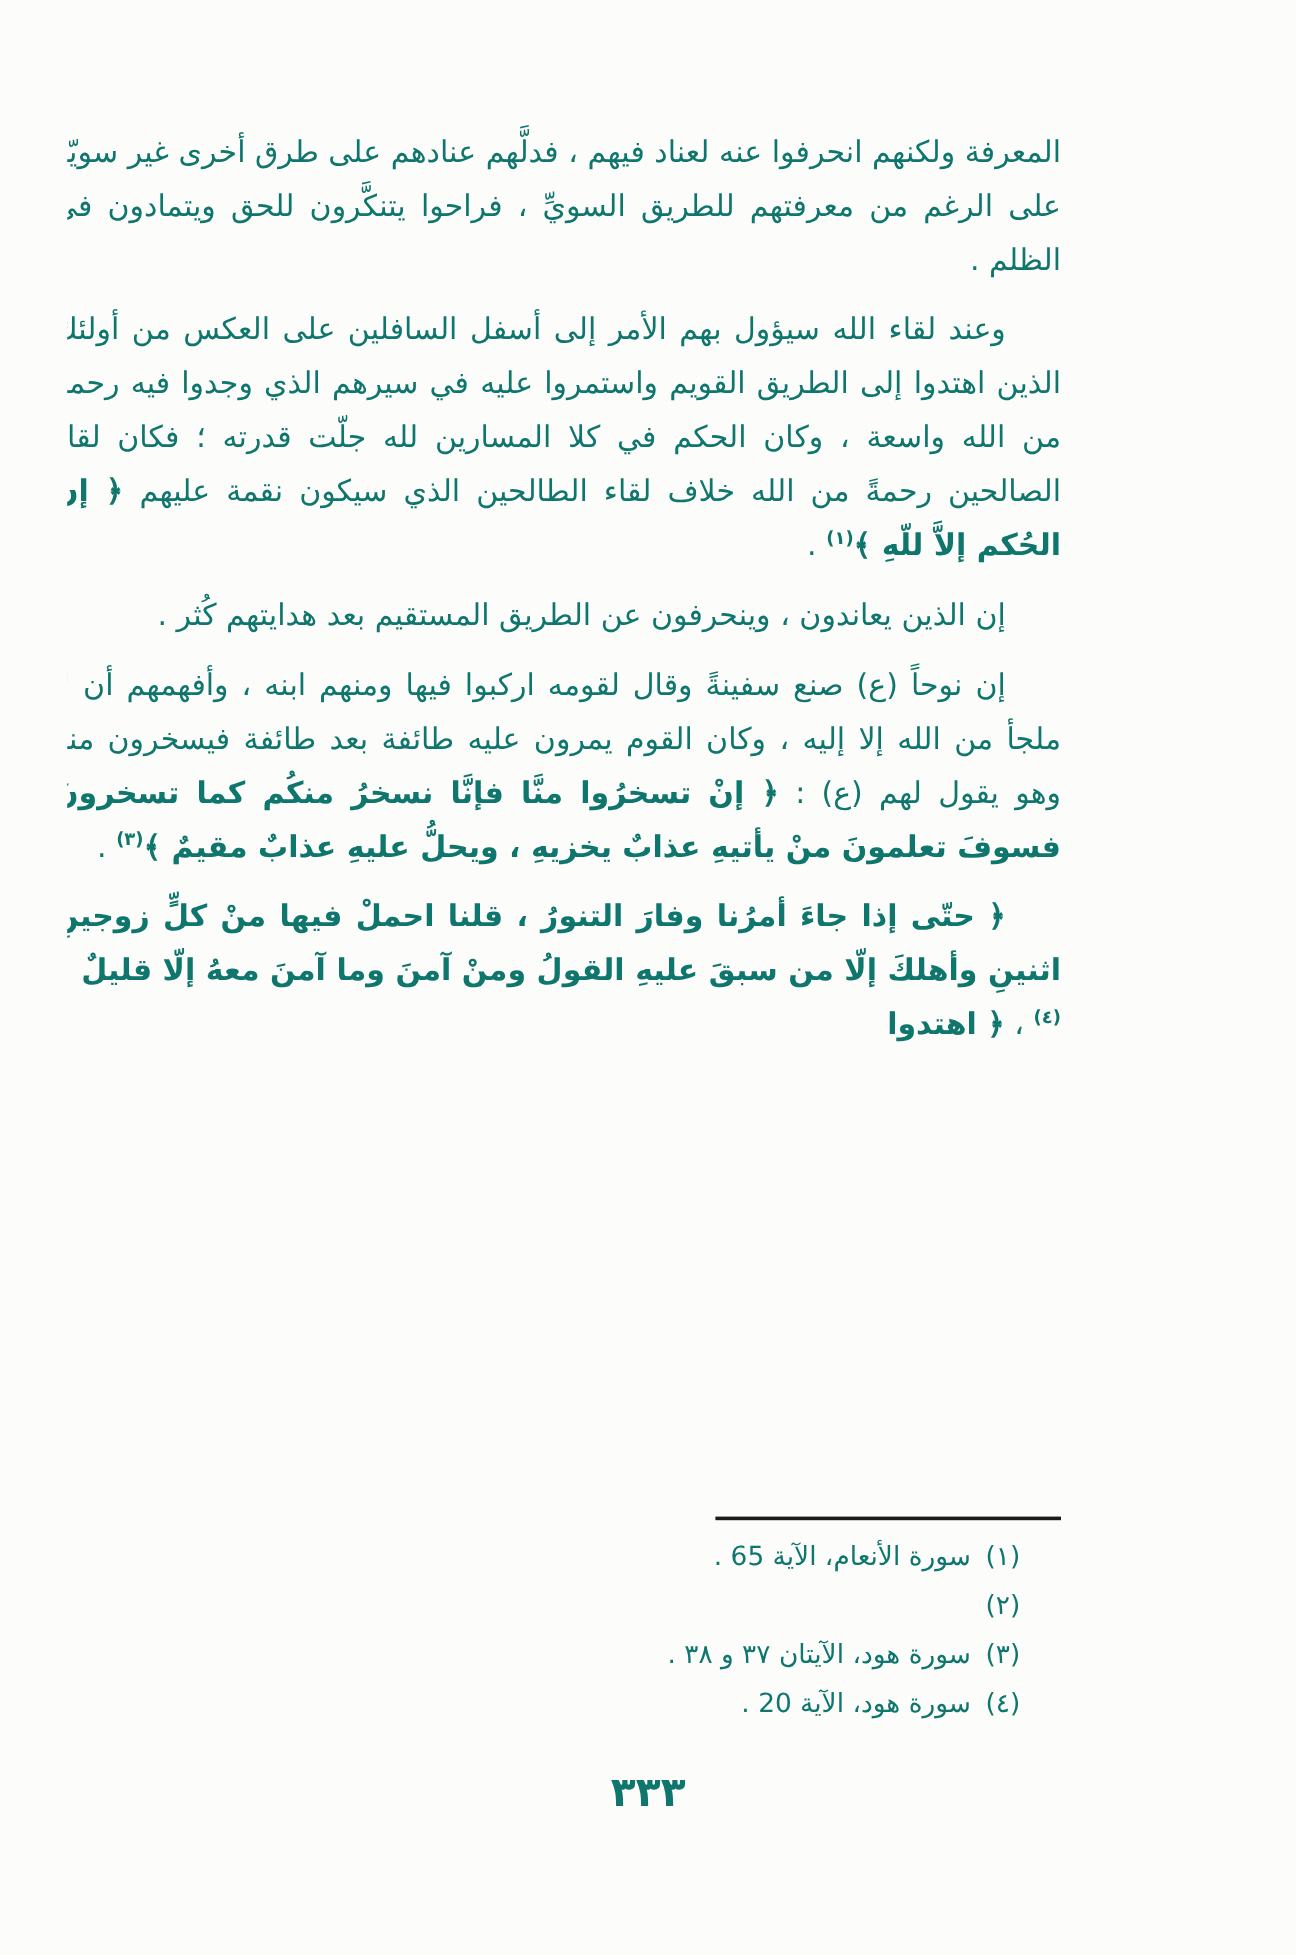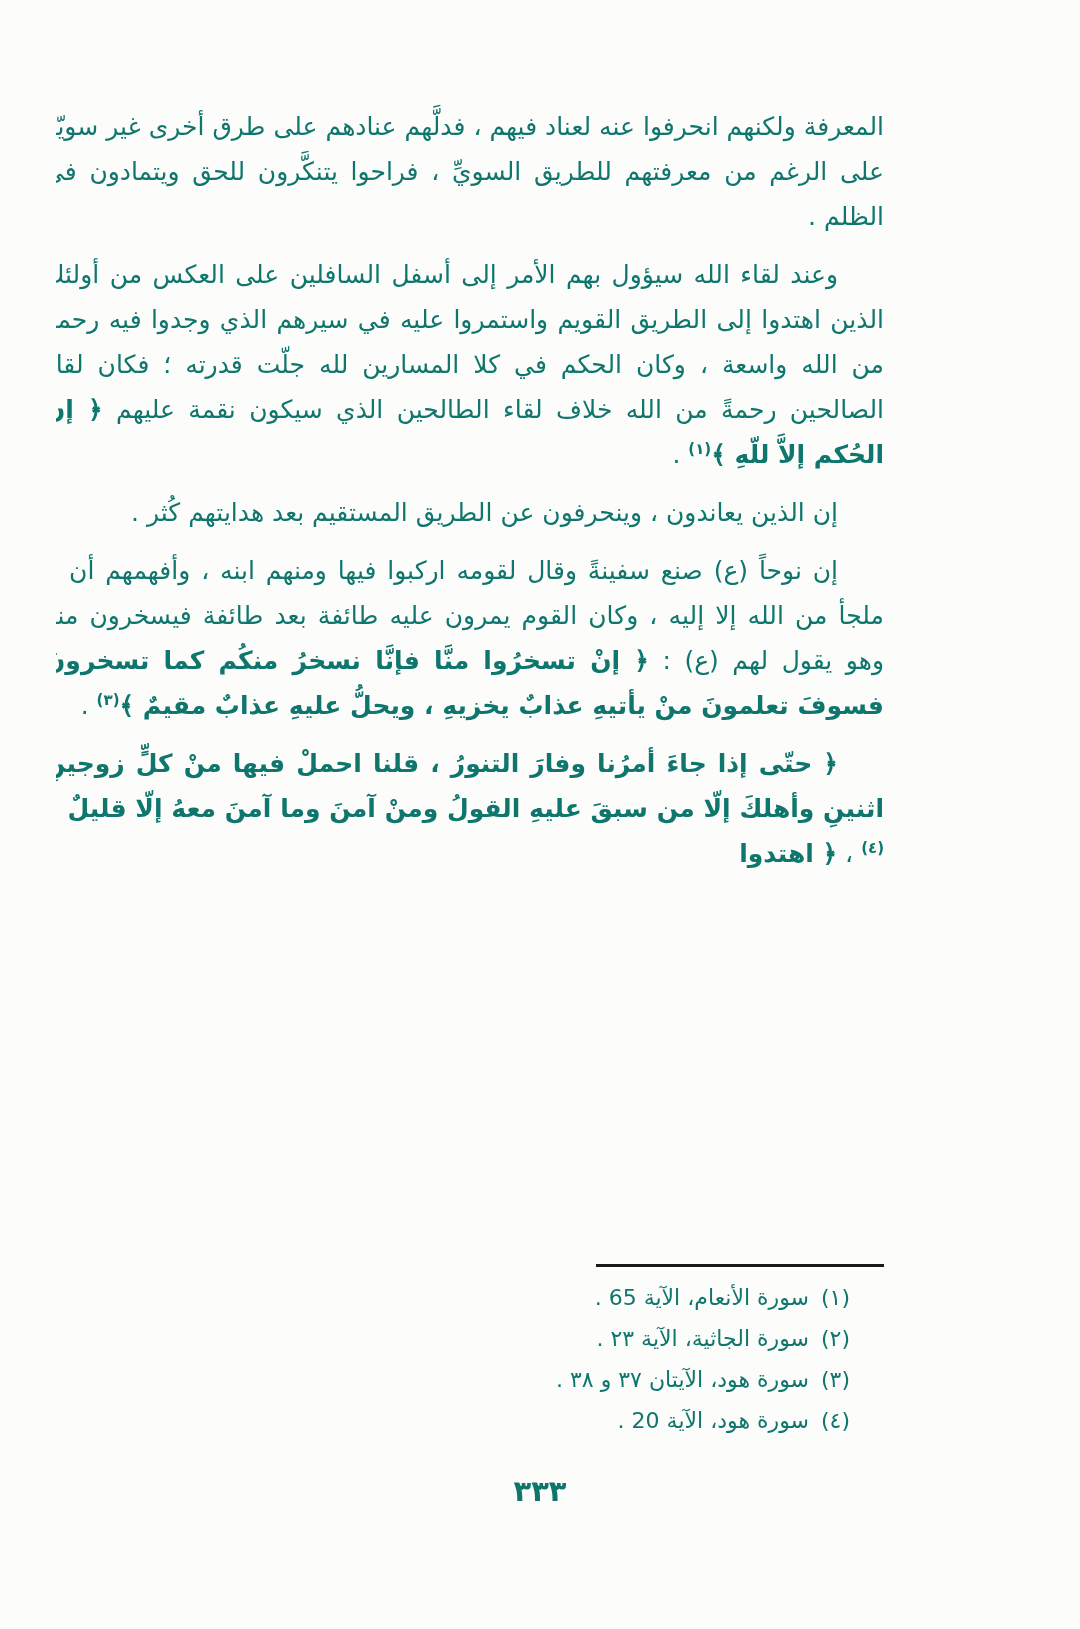--- a/index.html
+++ b/index.html
@@ -66,21 +66,21 @@
   }
   .fn-marker {
     white-space: nowrap;
   }
   .page-number {
     position: absolute;
     top: 1458px;
     left: 0;
     width: 100%;
     text-align: center;
-    font-size: 29px;
+    font-size: 34px;
     font-weight: bold;
     letter-spacing: 2px;
   }
 </style>
 </head>
 <body>
 
 <div class="page">
 
   <div class="main-text">
@@ -93,21 +93,20 @@
 
   <div class="footnotes">
     <div class="fn-sep"></div>
     <div>
         <div class="fn-item">
           <span class="fn-marker">(١)</span>
           <span class="fn-text">سورة الأنعام، الآية 65 .</span>
         </div>
         <div class="fn-item">
           <span class="fn-marker">(٢)</span>
-          <span class="fn-text">سورة الجاثية، الآية ٢٣ .</span>
         </div>
         <div class="fn-item">
           <span class="fn-marker">(٣)</span>
           <span class="fn-text">سورة هود، الآيتان ٣٧ و ٣٨ .</span>
         </div>
         <div class="fn-item">
           <span class="fn-marker">(٤)</span>
           <span class="fn-text">سورة هود، الآية 20 .</span>
         </div>
       </div>

